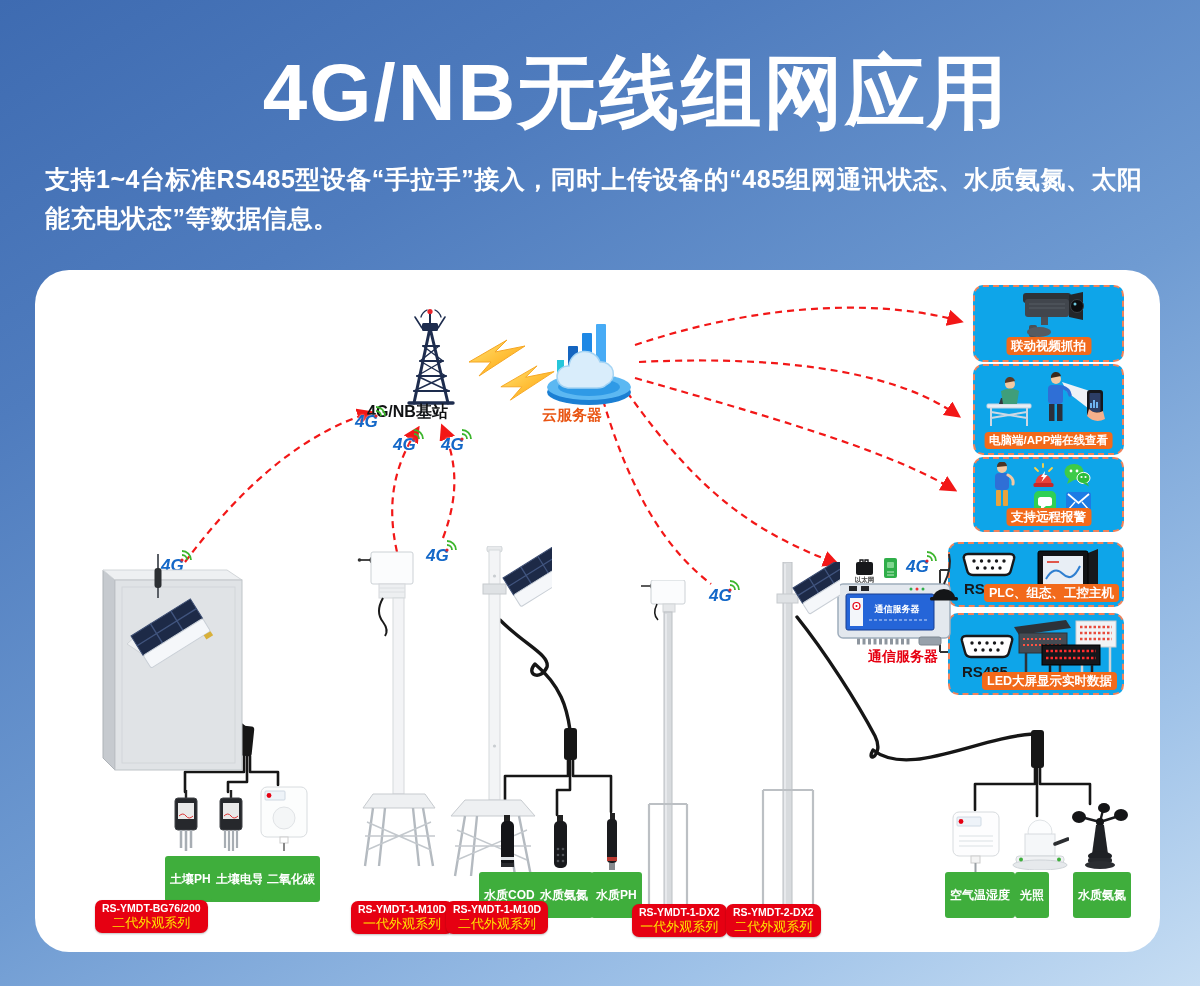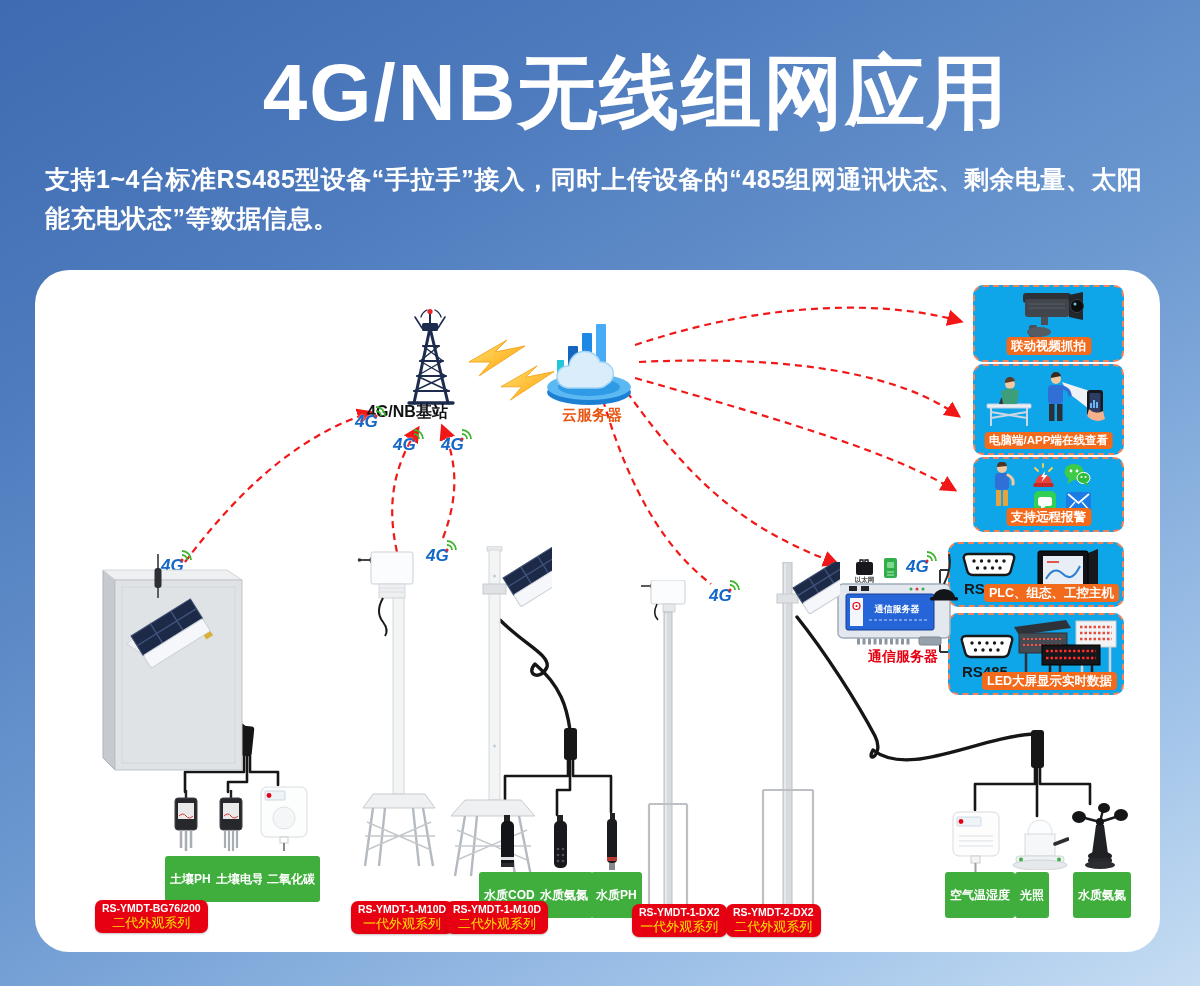--- a/index.html
+++ b/index.html
@@ -19,21 +19,21 @@
   }
   .panel{
     left:35px;top:270px;width:1125px;height:682px;background:#fff;border-radius:34px;
   }
   .wires{left:0;top:0;}
   .dash{stroke:#f21717;stroke-width:2.2;fill:none;stroke-dasharray:7 5;}
   .cable{stroke:#161616;stroke-width:3.4;fill:none;stroke-linecap:round;stroke-linejoin:round;}
   .branch{stroke:#161616;stroke-width:2.6;fill:none;stroke-linecap:round;stroke-linejoin:round;}
   .bracket{stroke:#333;stroke-width:2;fill:none;}
   .node-label{font-size:16px;font-weight:800;color:#101214;text-align:left;}
-  .cloud-label{font-size:15px;font-weight:800;color:#e95513;text-align:center;}
+  .cloud-label{font-size:15px;font-weight:800;color:#e95513;}
   .g4{font-style:italic;font-weight:800;font-size:17px;color:#1468c8;white-space:nowrap;
       text-shadow:0 0 2px #fff;}
   .g4 svg{position:absolute;top:-8px;right:-12px;}
   .obox{border:2px dashed #f2825a;border-radius:10px;background:#0ea5e9;}
   .olabel{position:absolute;background:#f26a1b;color:#fff;font-weight:700;font-size:12.5px;
       line-height:1;padding:3px 5px;border-radius:4px;white-space:nowrap;}
   .glabel{position:absolute;background:#3fae3c;color:#fff;font-weight:700;font-size:12px;
       line-height:1;padding:17px 5px;border-radius:3px;white-space:nowrap;}
   .mlabel{position:absolute;background:#e60012;border-radius:7px;padding:2px 7px 3px;
       text-align:center;white-space:nowrap;box-shadow:0 1px 2px rgba(0,0,0,.25);}
@@ -41,21 +41,21 @@
   .mlabel .s{display:block;font-size:13px;font-weight:400;color:#ffe400;line-height:15px;}
   .port{position:absolute;font-size:15px;font-weight:800;color:#17181a;}
   .comm-name{font-size:14px;font-weight:800;color:#e60012;text-align:center;}
   .feats{font-size:12px;font-weight:700;color:#111;line-height:14.5px;}
   .feat .dot{color:#ff6a00;margin-right:1px;}
 </style>
 </head>
 <body>
 
 <div class="abs title">4G/NB无线组网应用</div>
-<div class="abs desc">支持1~4台标准RS485型设备“手拉手”接入，同时上传设备的“485组网通讯状态、剩余电量、太阳能充电状态”等数据信息。</div>
+<div class="abs desc">支持1~4台标准RS485型设备“手拉手”接入，同时上传设备的“485组网通讯状态、水质氨氮、太阳能充电状态”等数据信息。</div>
 
 <div class="abs panel">
 
   <svg class="abs wires" width="1125" height="682" viewBox="0 0 1125 682">
     <defs>
       <marker id="ar" viewBox="0 0 10 10" refX="7" refY="5" markerWidth="7.5" markerHeight="7.5" orient="auto-start-reverse">
         <path d="M0,0 L10,5 L0,10 z" fill="#f21717"></path>
       </marker>
     </defs>
 

